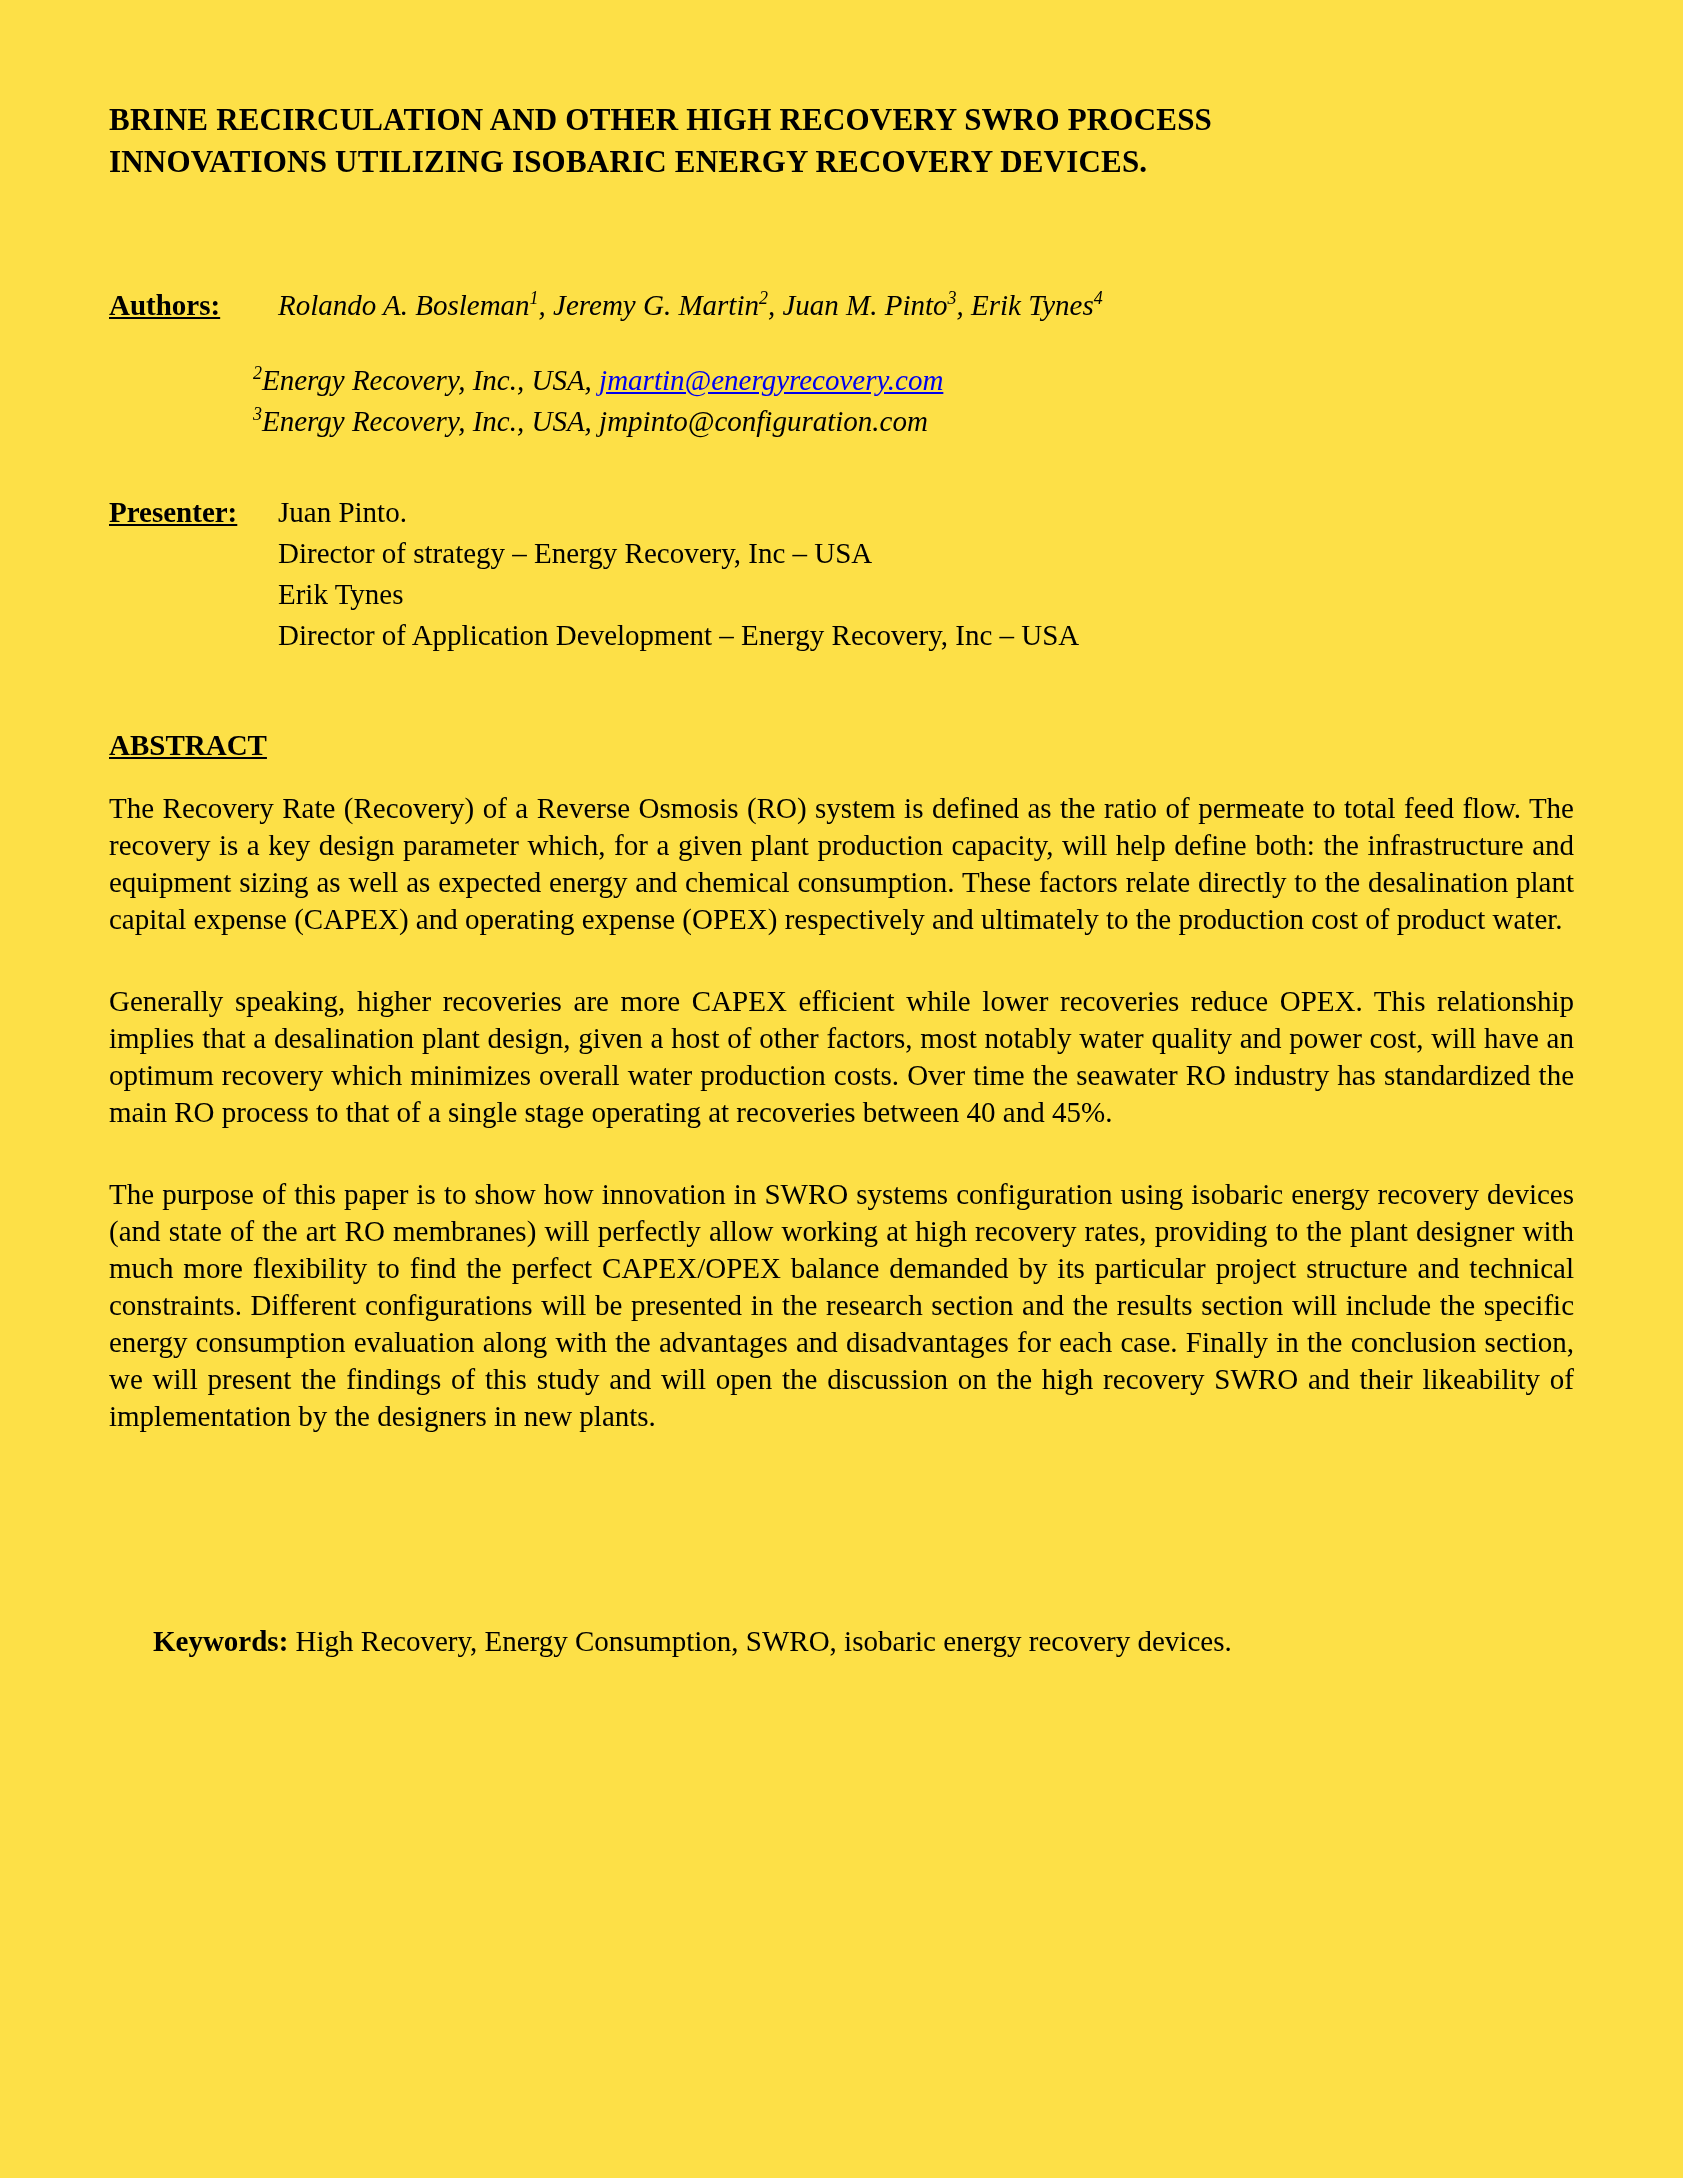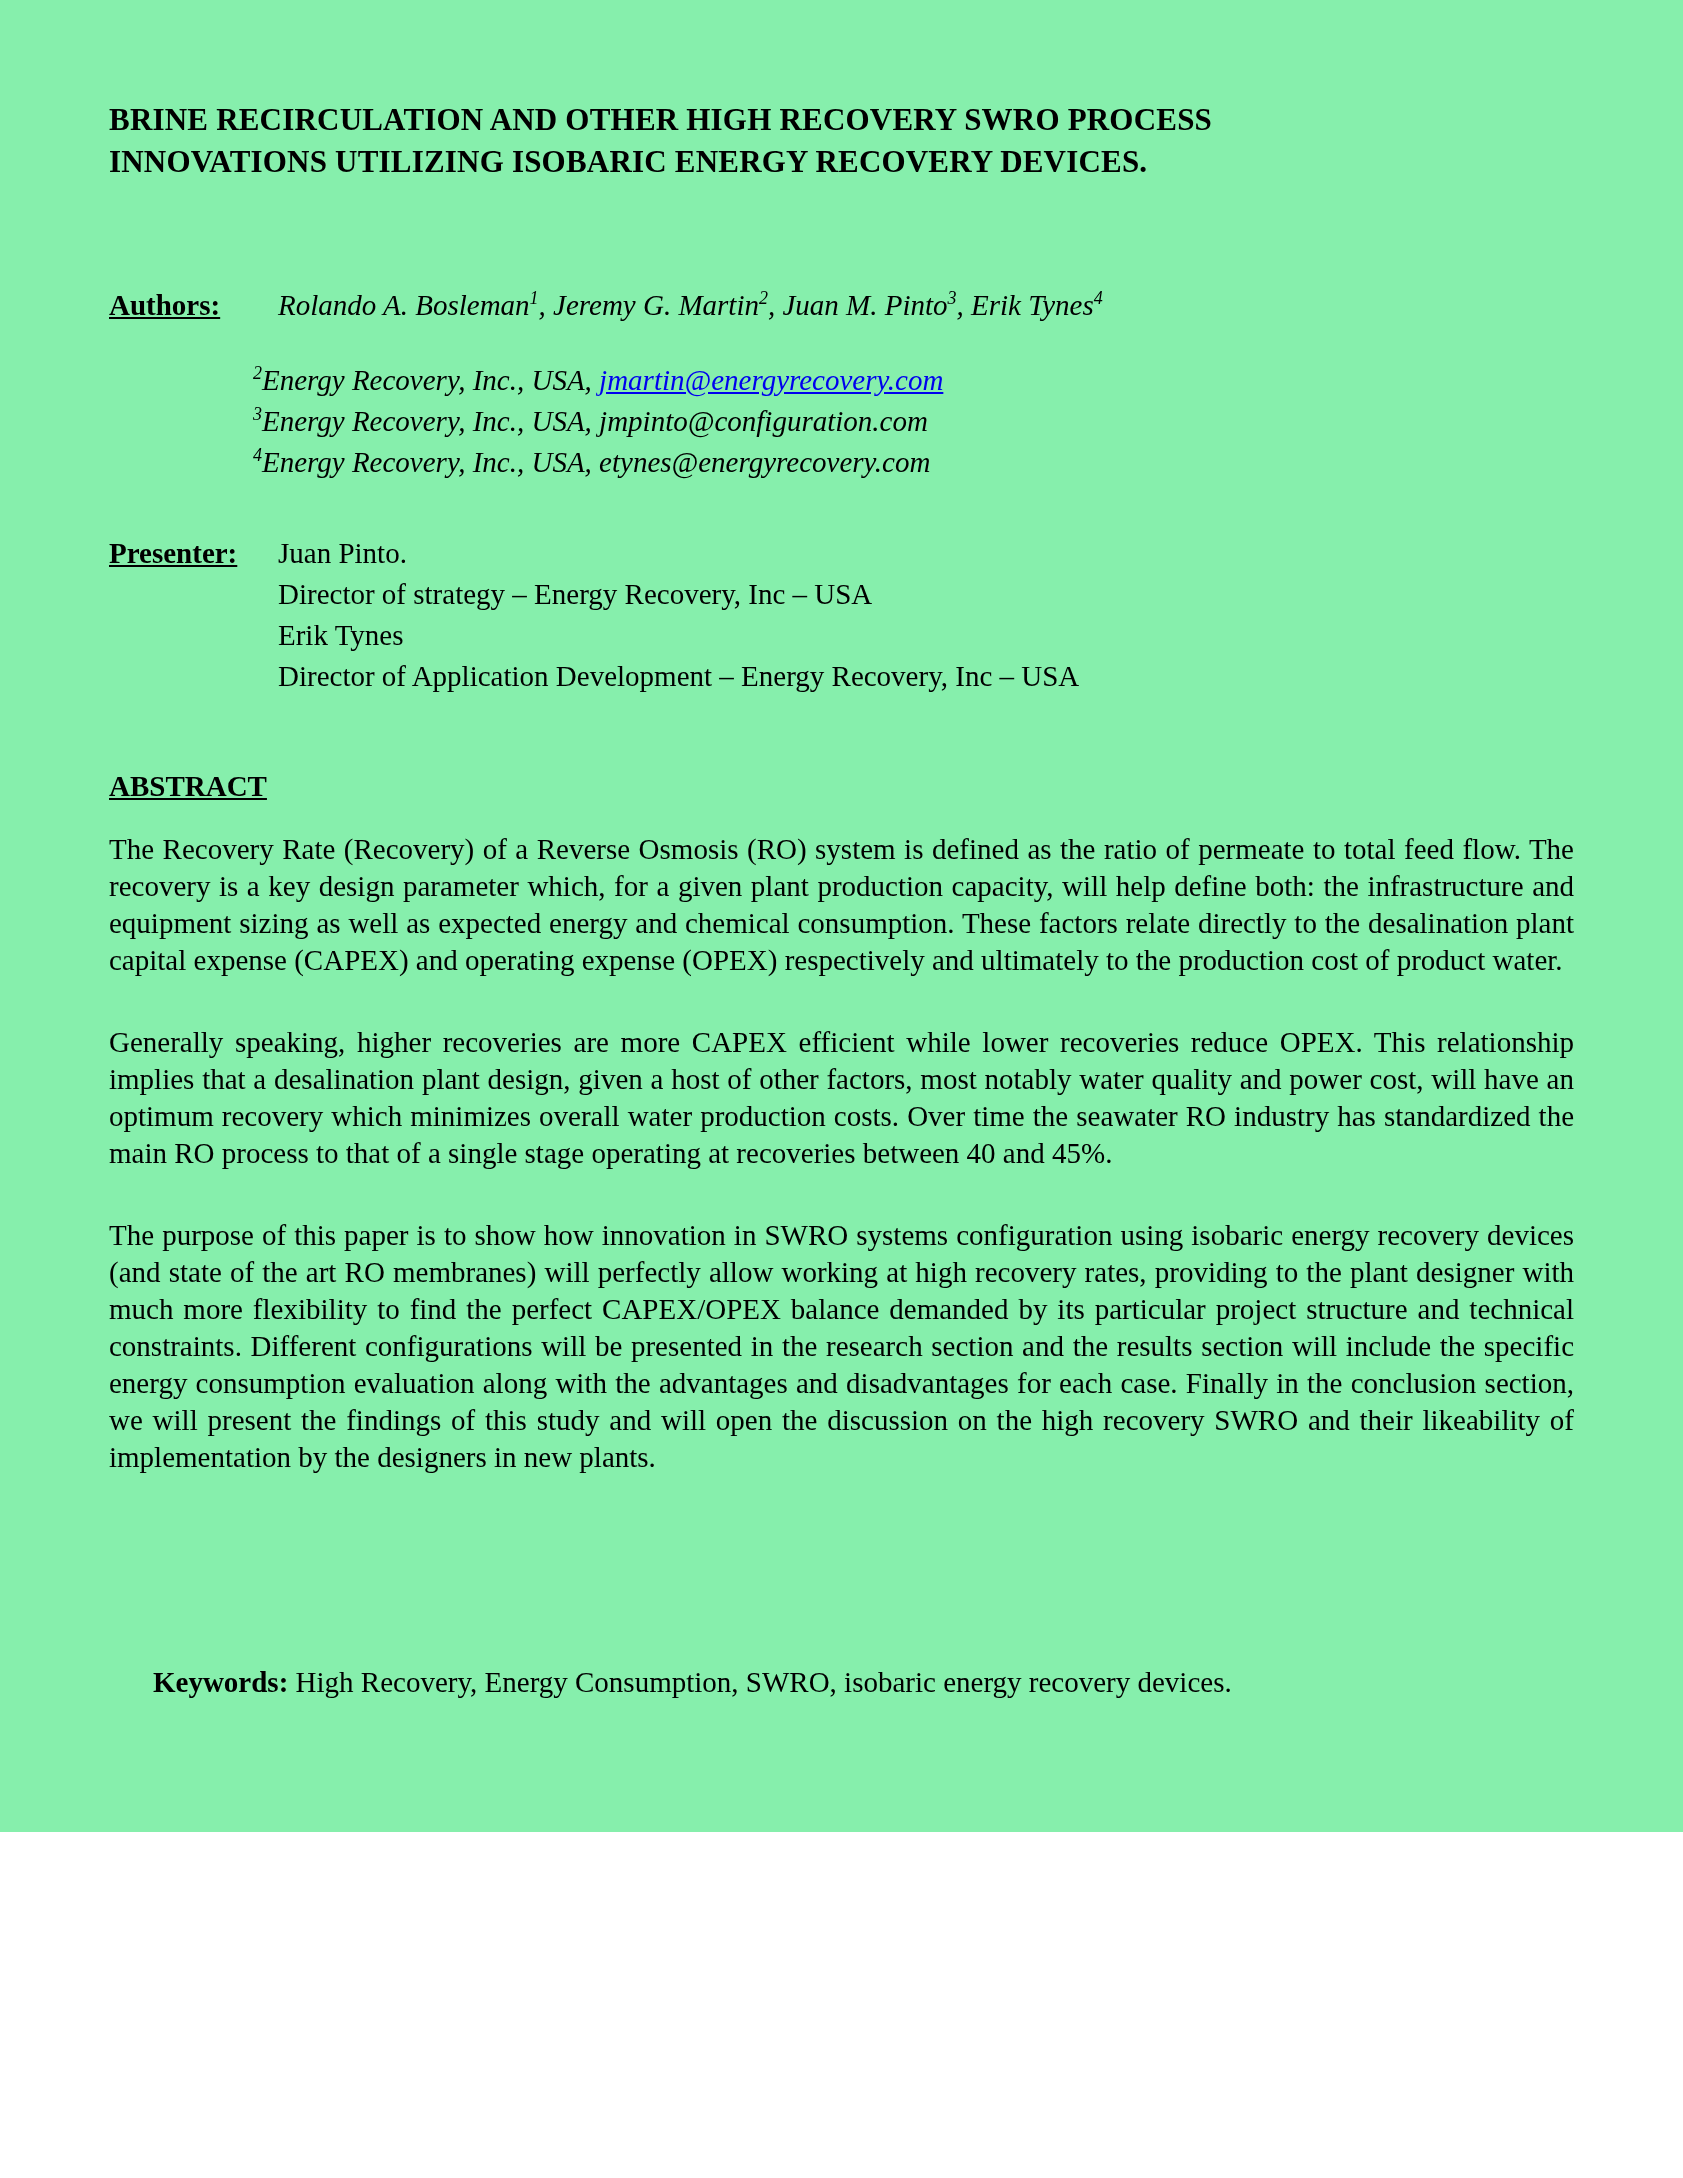--- a/index.html
+++ b/index.html
@@ -1,21 +1,21 @@
 <!DOCTYPE html>
 <html><head>
 <meta charset="utf-8">
 <style>
   * { box-sizing: border-box; }
   html, body { margin: 0; padding: 0; background: #ffffff; }
   .page {
     position: relative;
     width: 1683px;
-    height: 1832px;
-    background: #86efac;
+    height: 2178px;
+    background: #fde047;
     padding: 99px 109px 0 109px;
     font-family: "Liberation Serif", "DejaVu Serif", serif;
     font-size: 29px;
     color: #000000;
   }
   .title {
     font-weight: bold;
     font-size: 31px;
     line-height: 42px;
     letter-spacing: 0.2px;
@@ -79,21 +79,20 @@
   <div class="labelled-row authors-row">
     <div class="label-col"><span class="u">Authors:</span></div>
     <div class="content-col authors-content">
       <span>Rolando A. Bosleman</span><sup>1</sup><span>, </span><span>Jeremy G. Martin</span><sup>2</sup><span>, </span><span>Juan M. Pinto</span><sup>3</sup><span>, </span><span>Erik Tynes</span><sup>4</sup>
     </div>
   </div>
 
   <div class="affiliations">
     <div><sup>2</sup><span>Energy Recovery, Inc., USA, </span><span class="email-link">jmartin@energyrecovery.com</span></div>
     <div><sup>3</sup><span>Energy Recovery, Inc., USA, </span><span>jmpinto@configuration.com</span></div>
-    <div><sup>4</sup><span>Energy Recovery, Inc., USA, </span><span>etynes@energyrecovery.com</span></div>
   </div>
 
   <div class="labelled-row presenter-row">
     <div class="label-col"><span class="u">Presenter:</span></div>
     <div class="content-col presenter-content">
       <div>Juan Pinto.</div>
       <div>Director of strategy – Energy Recovery, Inc – USA</div>
       <div>Erik Tynes</div>
       <div>Director of Application Development – Energy Recovery, Inc – USA</div>
     </div>

